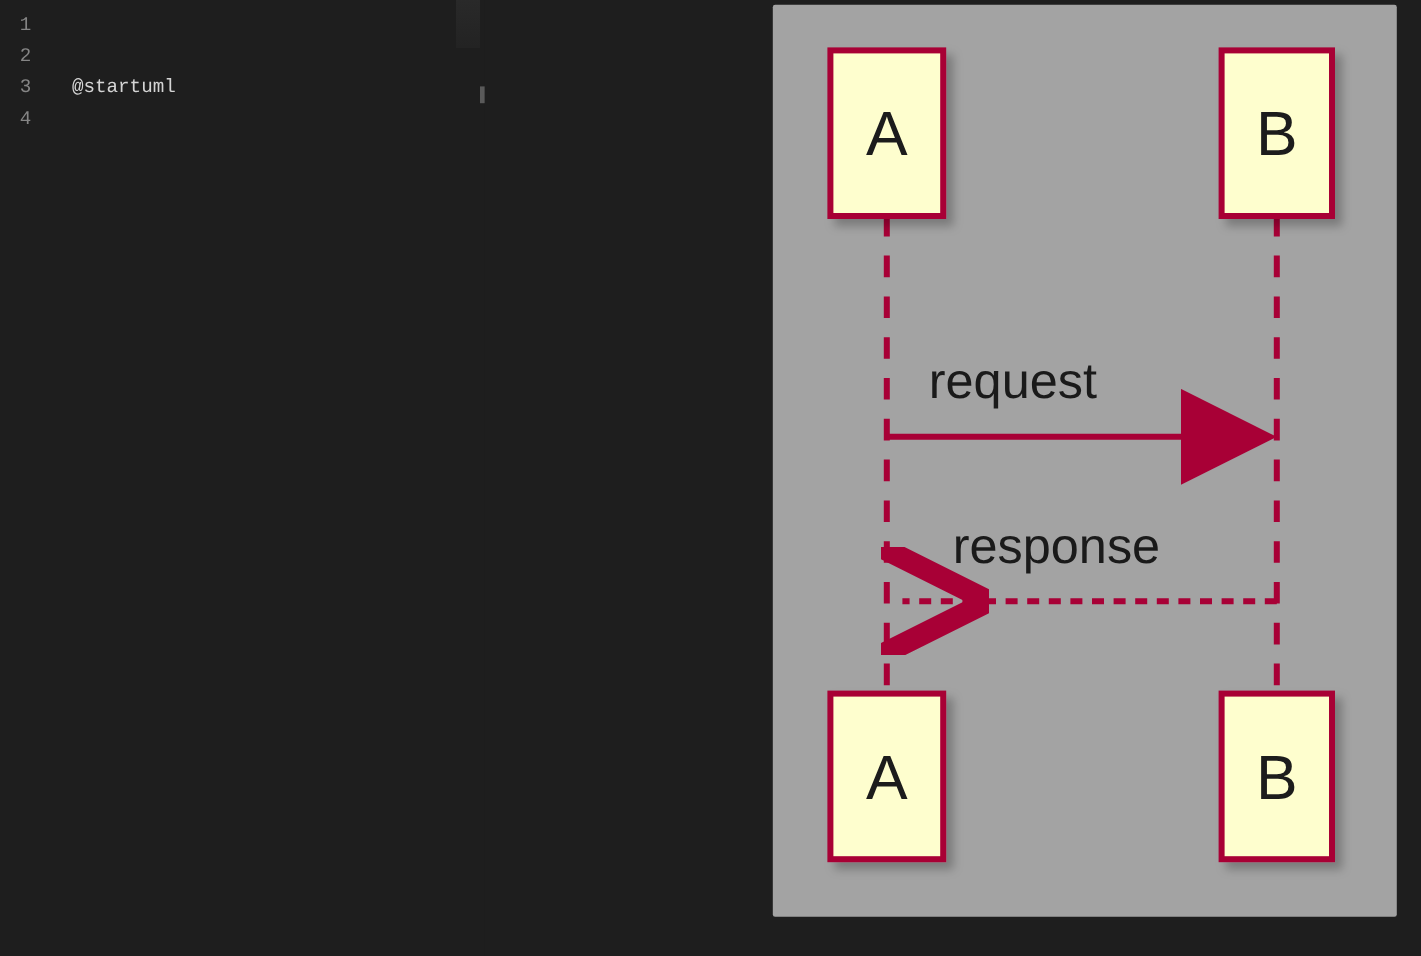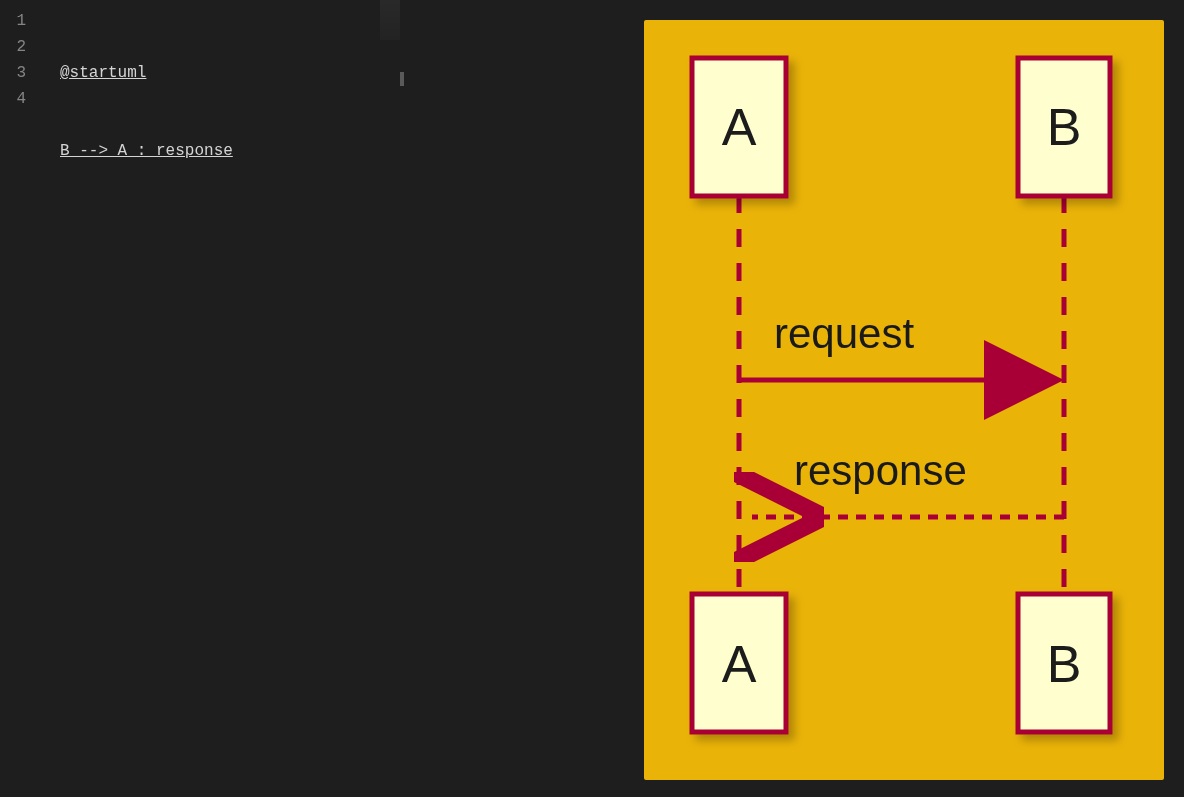--- a/index.html
+++ b/index.html
@@ -35,21 +35,20 @@
   .code {
     position: absolute;
     top: 8px;
     left: 56px;
     right: 10px;
     white-space: pre;
   }
   .code-line {
     padding: 0 4px;
     border-radius: 2px;
-    text-decoration: underline;
   }
   .code-line.current {
     background: #2a2a2a;
   }
   .minimap {
     position: absolute;
     top: 0;
     right: 0;
     width: 20px;
     height: 40px;
@@ -76,25 +75,25 @@
   .preview-pane {
     flex: 1;
     background: #1e1e1e;
     position: relative;
     display:flex;
     align-items:flex-start;
     justify-content:center;
   }
   .diagram-card {
     position: absolute;
-    top: 20px;
+    top: 4px;
     left: 240px;
     width: 520px;
     height: 760px;
-    background: #eab308;
+    background: #a3a3a3;
     border-radius: 2px;
   }
   svg.diagram {
     width: 100%;
     height: 100%;
     display: block;
   }
 </style>
 </head>
 <body>
@@ -102,21 +101,20 @@
 <div class="editor-pane">
   <div class="minimap"></div>
   <div class="gutter">
     <div>1</div>
     <div>2</div>
     <div>3</div>
     <div>4</div>
   </div>
   <div class="code">
     <div class="code-line">@startuml</div>
-    <div class="code-line">B --&gt; A : response</div>
   </div>
 </div>
 
 <div class="splitter"></div>
 
 <div class="preview-pane">
   <div class="diagram-card">
     <svg class="diagram" viewBox="0 0 520 760">
       <defs>
         <filter id="shadow" x="-20%" y="-20%" width="150%" height="150%">

